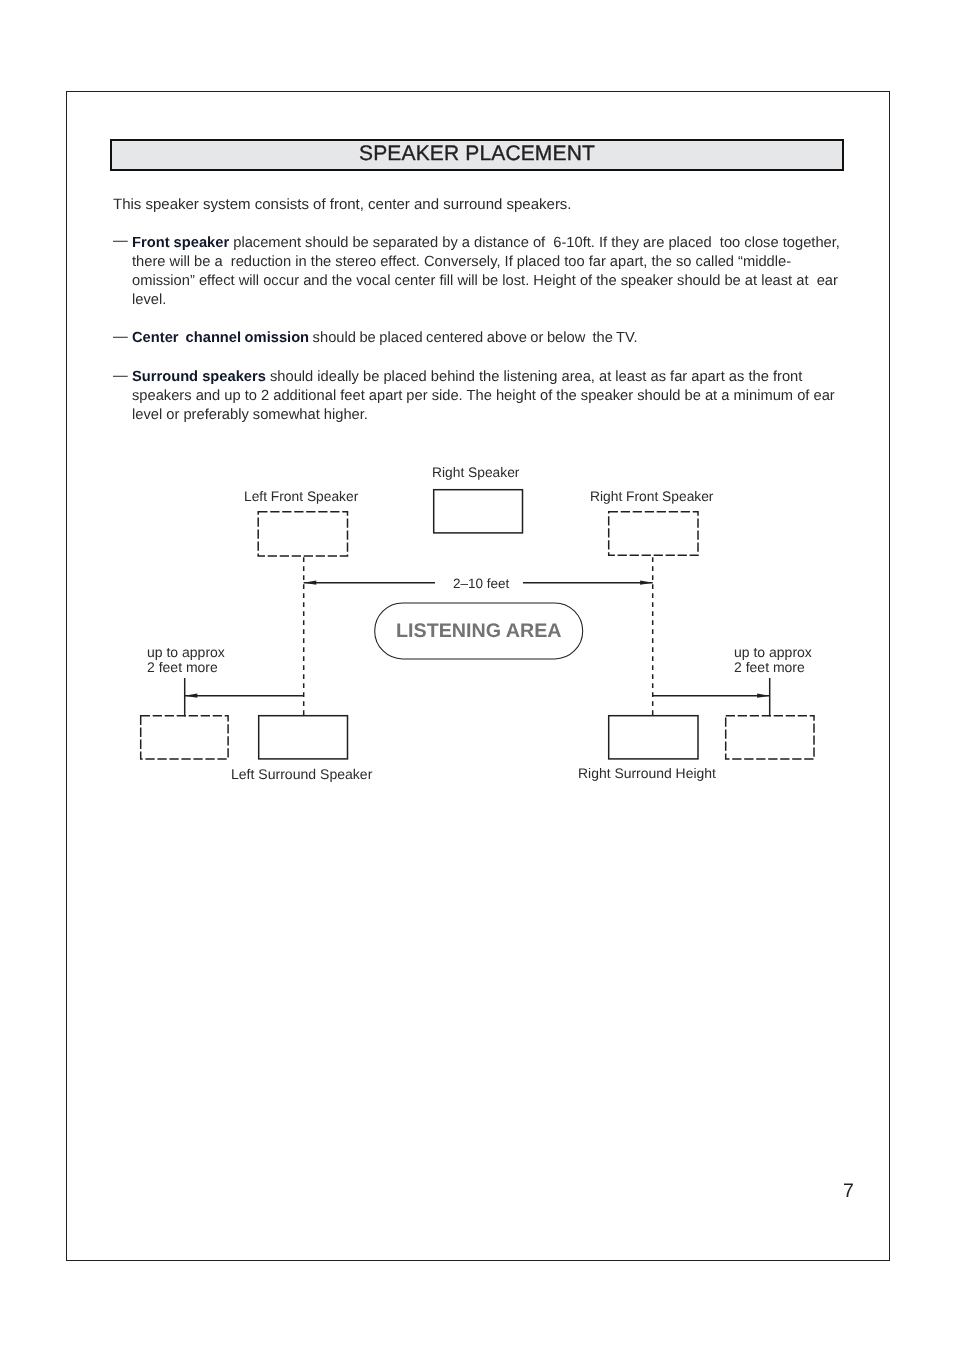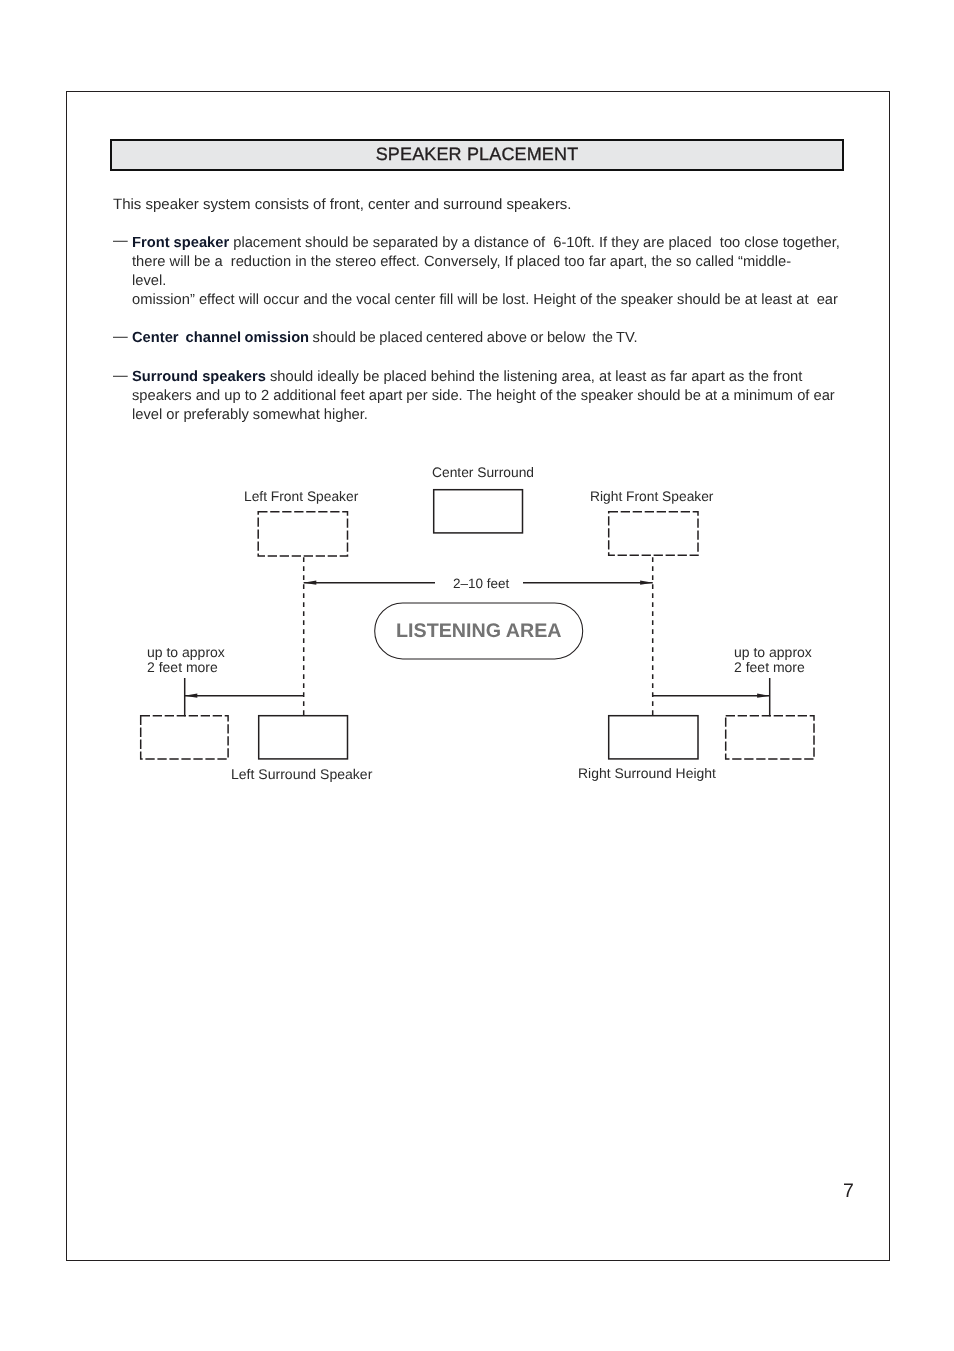--- a/index.html
+++ b/index.html
@@ -2,21 +2,21 @@
 <html><head>
 <meta charset="utf-8">
 <title>Speaker Placement</title>
 <style>
   html,body{margin:0;padding:0;}
   *{-webkit-font-smoothing:antialiased;text-rendering:geometricPrecision;}
   body{width:954px;height:1351px;background:#ffffff;font-family:"Liberation Sans",sans-serif;color:#231f20;overflow:hidden;}
   #page{position:absolute;left:0;top:0;width:954px;height:1351px;transform:translateZ(0);}
   #page-border{position:absolute;left:66px;top:91px;width:824px;height:1170px;border:1.4px solid #231f20;box-sizing:border-box;}
   #title-bar{position:absolute;left:110px;top:139px;width:734px;height:32px;background:#e6e7e8;border:2px solid #111;box-sizing:border-box;}
-  #title-text{position:absolute;left:0;top:-1px;width:100%;height:100%;display:flex;align-items:center;justify-content:center;font-size:18px;letter-spacing:0.15px;color:#231f20;-webkit-text-stroke:0.35px #231f20;}
+  #title-text{position:absolute;left:0;top:-1px;width:100%;height:100%;display:flex;align-items:center;justify-content:center;font-size:21px;letter-spacing:0.15px;color:#231f20;-webkit-text-stroke:0.35px #231f20;}
 
   .body-text{position:absolute;font-size:15px;line-height:18.9px;color:#2b2b2b;white-space:pre;}
   #intro{left:113px;top:196px;}
   .bullet{position:absolute;}
   .bullet .dash{position:absolute;left:0px;top:-2px;font-size:14.7px;line-height:18.9px;color:#1d1d1d;}
   .bullet .btext{position:absolute;left:19px;top:0px;font-size:14.7px;line-height:18.9px;color:#2b2b2b;}
   .bullet .btext .lead{font-weight:bold;color:#0f172a;}
   .bullet .btext .ln{display:block;white-space:pre;}
   #bullet-1{left:113px;top:234px;}
   #bullet-2{left:113px;top:329px;}
@@ -50,22 +50,22 @@
     <div id="title-text">SPEAKER PLACEMENT</div>
   </div>
 
   <div id="intro" class="body-text">This speaker system consists of front, center and surround speakers.</div>
 
   <div id="bullet-1" class="bullet">
     <span class="dash">—</span>
     <span class="btext">
         <span class="ln"><span class="lead">Front speaker</span><span> placement should be separated by a distance of  6-10ft. If they are placed  too close together,</span></span>
         <span class="ln">there will be a  reduction in the stereo effect. Conversely, If placed too far apart, the so called “middle-</span>
+        <span class="ln">omission” effect will occur and the vocal center fill will be lost. Height of the speaker should be at least at  ear</span>
         <span class="ln">level.</span>
-        <span class="ln">omission” effect will occur and the vocal center fill will be lost. Height of the speaker should be at least at  ear</span>
       </span>
   </div>
 
   <div id="bullet-2" class="bullet">
     <span class="dash">—</span>
     <span class="btext">
         <span class="ln"><span class="lead">Center  channel omission</span><span> should be placed centered above or below  the TV.</span></span>
       </span>
   </div>
 
@@ -102,21 +102,21 @@
       <rect x="374.7" y="602.9" width="208" height="56" rx="28" ry="28" stroke-width="1.05"></rect>
     </g>
     <g fill="#231f20" stroke="none">
       <path d="M303.3 582.7 L316.3 580.6 L316.3 584.8 Z"></path>
       <path d="M653.1 582.7 L640.1 580.6 L640.1 584.8 Z"></path>
       <path d="M184.3 695.7 L197.3 693.6 L197.3 697.8 Z"></path>
       <path d="M770.1 695.7 L757.1 693.6 L757.1 697.8 Z"></path>
     </g>
   </svg>
 
-  <div class="dlabel" id="lbl-center">Center Surround</div>
+  <div class="dlabel" id="lbl-center">Right Speaker</div>
   <div class="dlabel" id="lbl-leftfront">Left Front Speaker</div>
   <div class="dlabel" id="lbl-rightfront">Right Front Speaker</div>
   <div class="dlabel" id="lbl-distance">2–10 feet</div>
   <div id="lbl-listening">LISTENING AREA</div>
   <div class="dlabel" id="lbl-lapprox1">up to approx</div>
   <div class="dlabel" id="lbl-lapprox2">2 feet more</div>
   <div class="dlabel" id="lbl-rapprox1">up to approx</div>
   <div class="dlabel" id="lbl-rapprox2">2 feet more</div>
   <div class="dlabel" id="lbl-lsurround">Left Surround Speaker</div>
   <div class="dlabel" id="lbl-rsurround">Right Surround Height</div>

